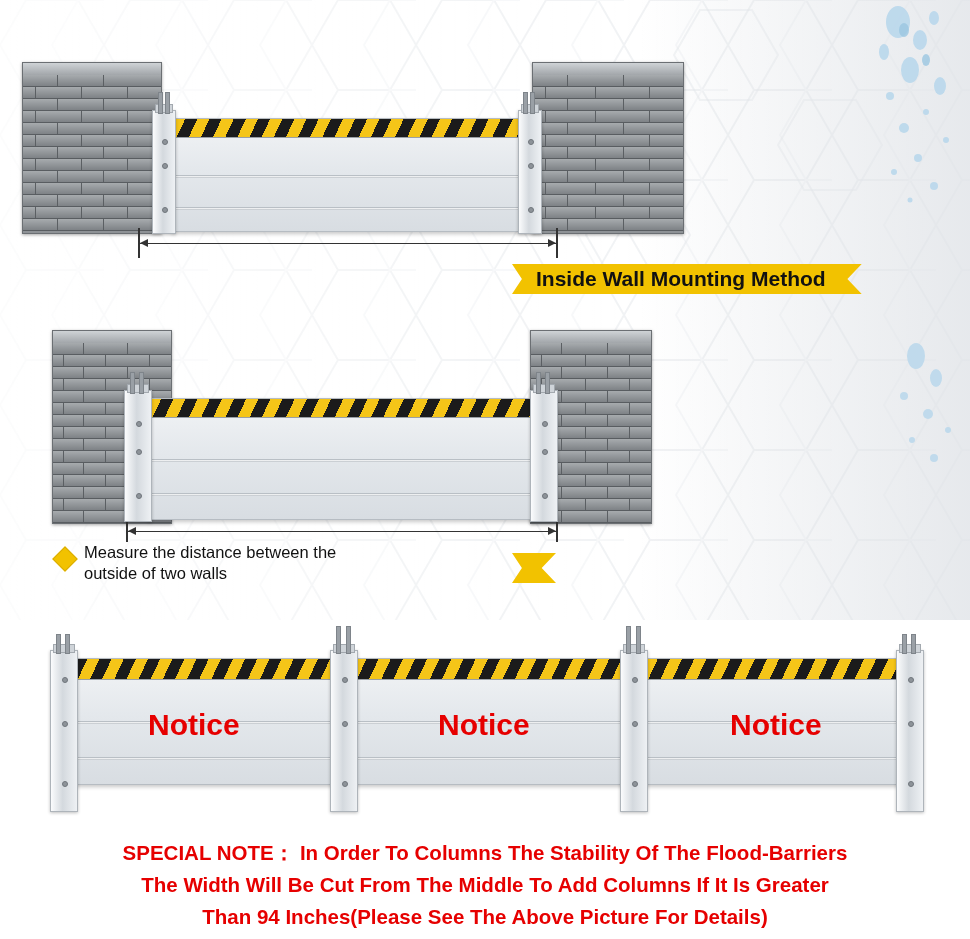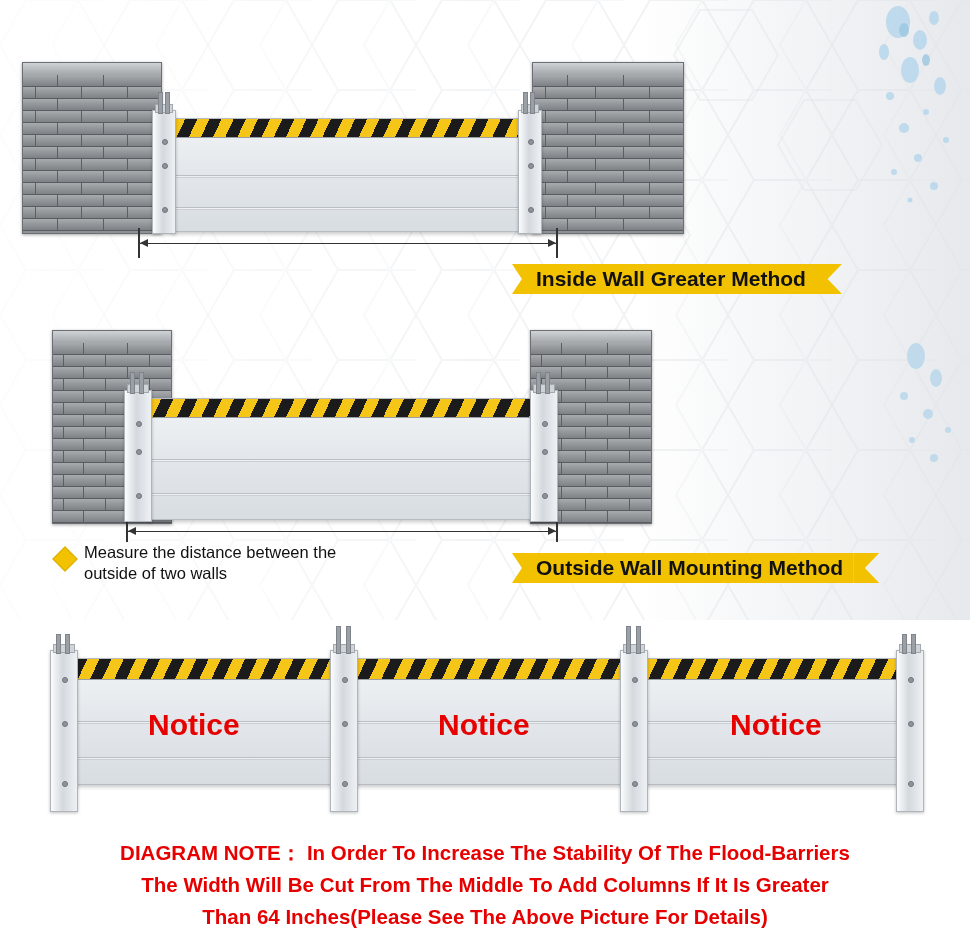--- a/index.html
+++ b/index.html
@@ -343,21 +343,21 @@
   <div class="tick" style="left:138px;top:228px;height:30px;"></div>
   <div class="tick" style="left:556px;top:228px;height:30px;"></div>
   <div class="dimline" style="left:140px;top:243px;width:416px;"></div>
   <div class="arrow l" style="left:140px;top:239px;"></div>
   <div class="arrow r" style="left:548px;top:239px;"></div>
 
 
   <div class="banner" style="left:512px;top:264px;">
     <div class="chev"></div>
     <div class="bar">
-        <span>Inside Wall  Greater Method</span>
+        <span>Inside Wall  Mounting Method</span>
       </div>
     <div class="tail"></div>
   </div>
 
   <div class="brick" style="left:52px;top:330px;width:118px;height:192px;">
     <div class="top"></div>
     <div class="rows">
       <div class="r" style="top:12px"></div>
         <div class="v" style="left:30px;top:12px"></div>
         <div class="v" style="left:74px;top:12px"></div>
@@ -502,23 +502,20 @@
   <div class="arrow r" style="left:548px;top:527px;"></div>
 
   <div class="callout" style="left:56px;top:542px;width:430px;">
     <div class="diamond"></div>
     <div class="txt">Measure the distance between the
 outside of two walls</div>
   </div>
 
   <div class="banner" style="left:512px;top:553px;">
     <div class="chev"></div>
-    <div class="bar">
-        <span>Outside Wall Mounting Method</span>
-      </div>
     <div class="tail"></div>
   </div>
 
   <div style="position:absolute;left:40px;top:640px;width:890px;height:170px;">
 
     <div class="panel" style="left:22px;top:18px;width:848px;height:125px;">
       <div class="hazard" style="height:20px;"></div>
       <div class="seam" style="top:62px;"></div>
       <div class="seam" style="top:98px;"></div>
     </div>
@@ -557,17 +554,17 @@
       <div class="bolt" style="top:130px"></div>
     </div>
     <div class="screwrod" style="left:586px;top:-14px;height:26px;"></div>
     <div class="screwrod" style="left:596px;top:-14px;height:26px;"></div>
 
     <div class="notice" style="left:108px;top:68px;">Notice</div>
     <div class="notice" style="left:398px;top:68px;">Notice</div>
     <div class="notice" style="left:690px;top:68px;">Notice</div>
   </div>
 
-  <div class="specialnote" style="top:838px;">DIAGRAM NOTE：  In Order To Increase The Stability Of The Flood-Barriers</div>
+  <div class="specialnote" style="top:838px;">SPECIAL NOTE：  In Order To Columns The Stability Of The Flood-Barriers</div>
   <div class="specialnote" style="top:870px;">The Width Will Be Cut From The Middle To Add Columns If It Is Greater</div>
-  <div class="specialnote" style="top:902px;">Than 64 Inches(Please See The Above Picture For Details)</div>
+  <div class="specialnote" style="top:902px;">Than 94 Inches(Please See The Above Picture For Details)</div>
 
 </div>
 
 </body></html>

